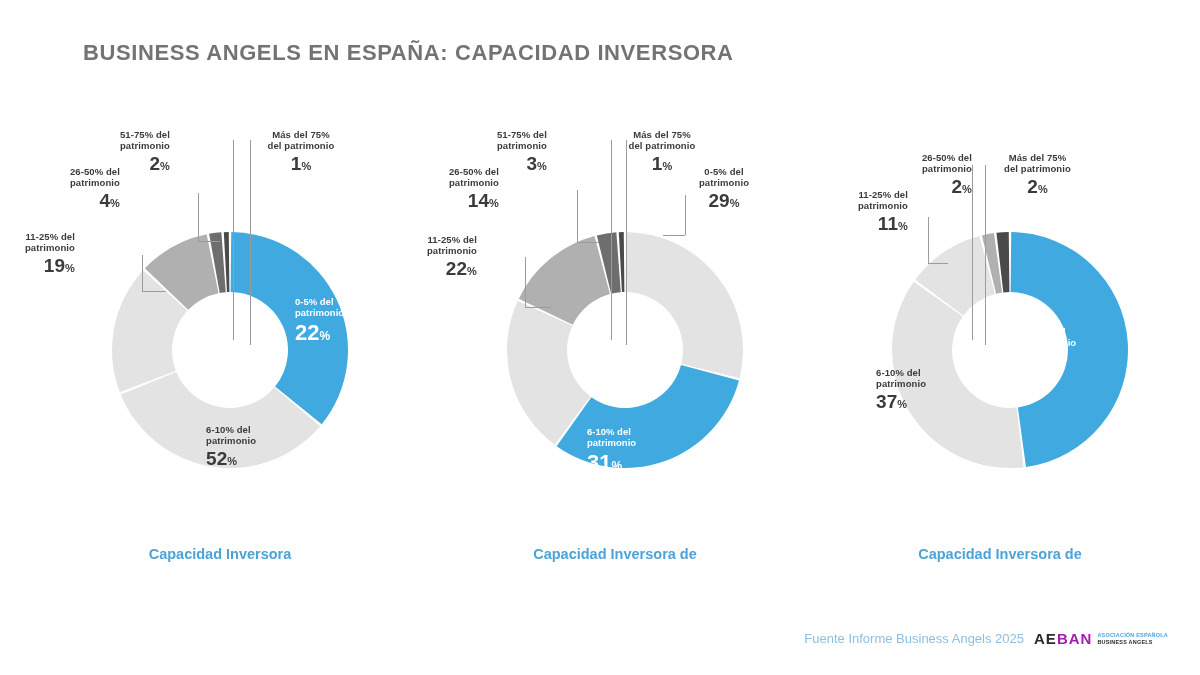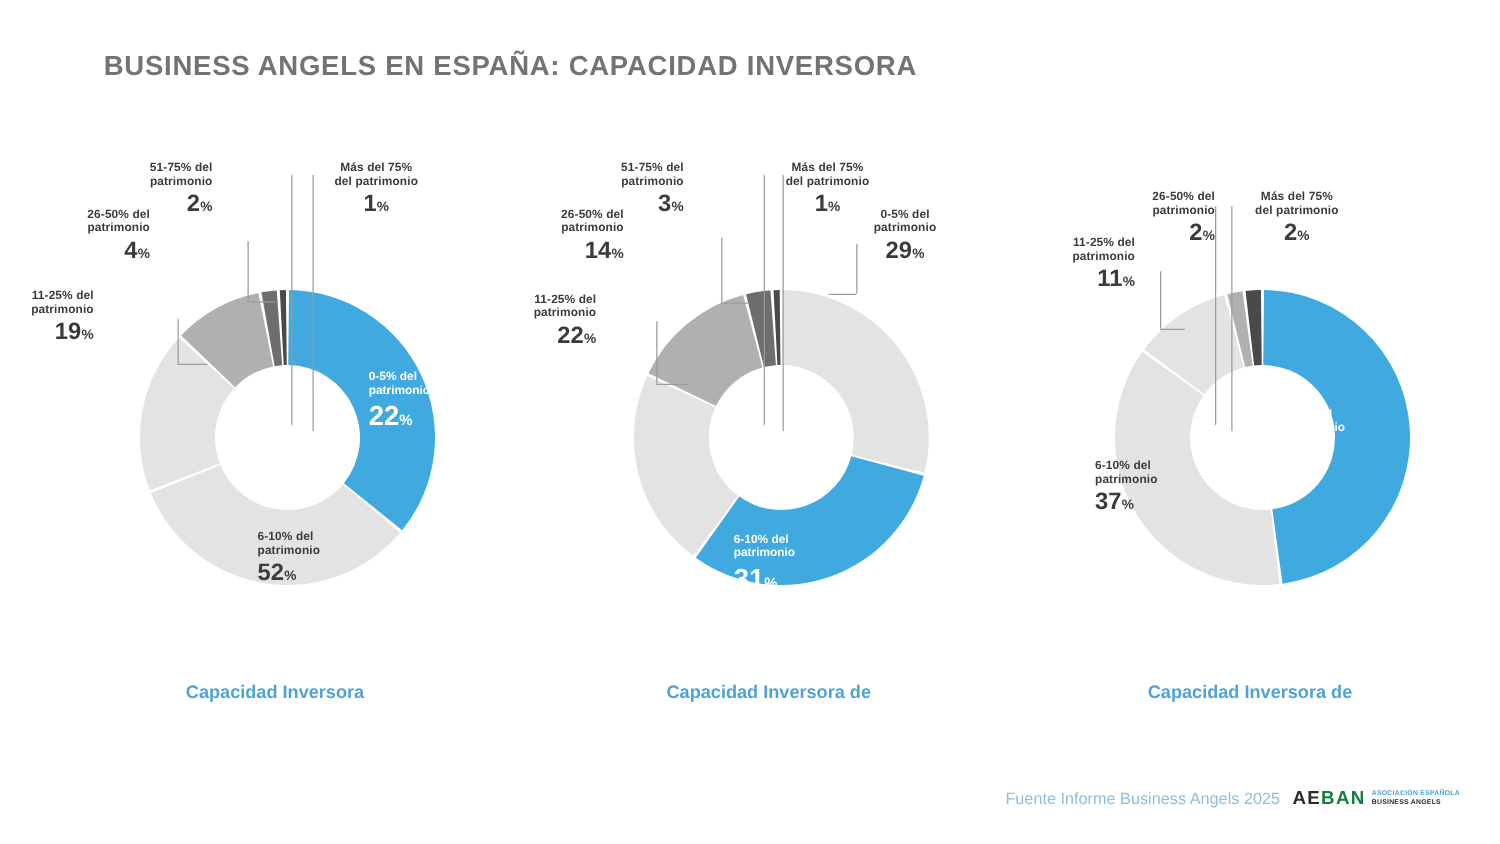--- a/index.html
+++ b/index.html
@@ -135,21 +135,21 @@
     display: flex;
     align-items: center;
     gap: 5px;
   }
   .logo-mark {
     font-size: 15px;
     font-weight: bold;
     color: #2b2b2b;
     letter-spacing: 1px;
   }
-  .logo-mark .b { color: #15803d; }
+  .logo-mark .b { color: #a21caf; }
   .logo-sub {
     font-size: 5.5px;
     font-weight: bold;
     color: #4da3d8;
     line-height: 1.25;
     letter-spacing: 0.2px;
   }
   .logo-sub .l2 { color: #2b2b2b; }
 </style>
 </head>

